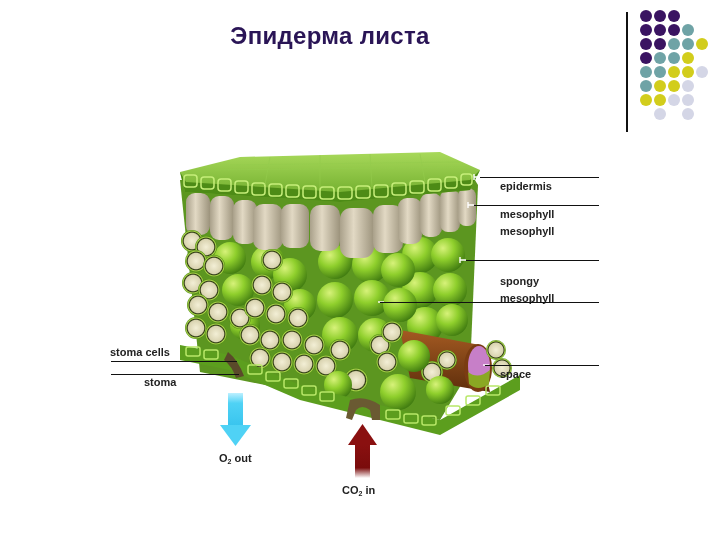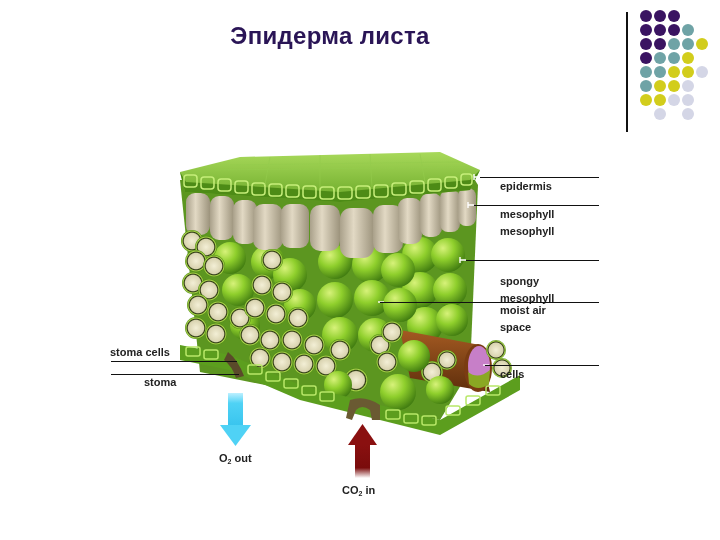--- a/index.html
+++ b/index.html
@@ -281,28 +281,24 @@
     <div>mesophyll</div>
   </div>
 
   <div class="leader" style="left:466px; top:260px; width:133px;"></div>
   <div class="label right" style="left:500px; top:261px; width:100px;margin-top:12px;">
     <div>spongy</div>
     <div>mesophyll</div>
   </div>
 
   <div class="leader" style="left:380px; top:302px; width:219px;"></div>
-  <div class="label right" style="left:500px; top:302px; width:100px;">
-    <div>moist air</div>
-    <div>space</div>
-  </div>
 
   <div class="leader" style="left:485px; top:365px; width:114px;"></div>
   <div class="label right" style="left:500px; top:366px; width:100px;">
-    <div>cells</div>
+    <div>space</div>
   </div>
 
   <div class="label" style="left:110px; top:344px;">
     <div>stoma cells</div>
   </div>
   <div class="leader" style="left:111px; top:361px; width:126px;"></div>
 
   <div class="leader" style="left:111px; top:374px; width:128px;"></div>
   <div class="label" style="left:110px; top:374px;margin-left:34px;">
     <div>stoma</div>

